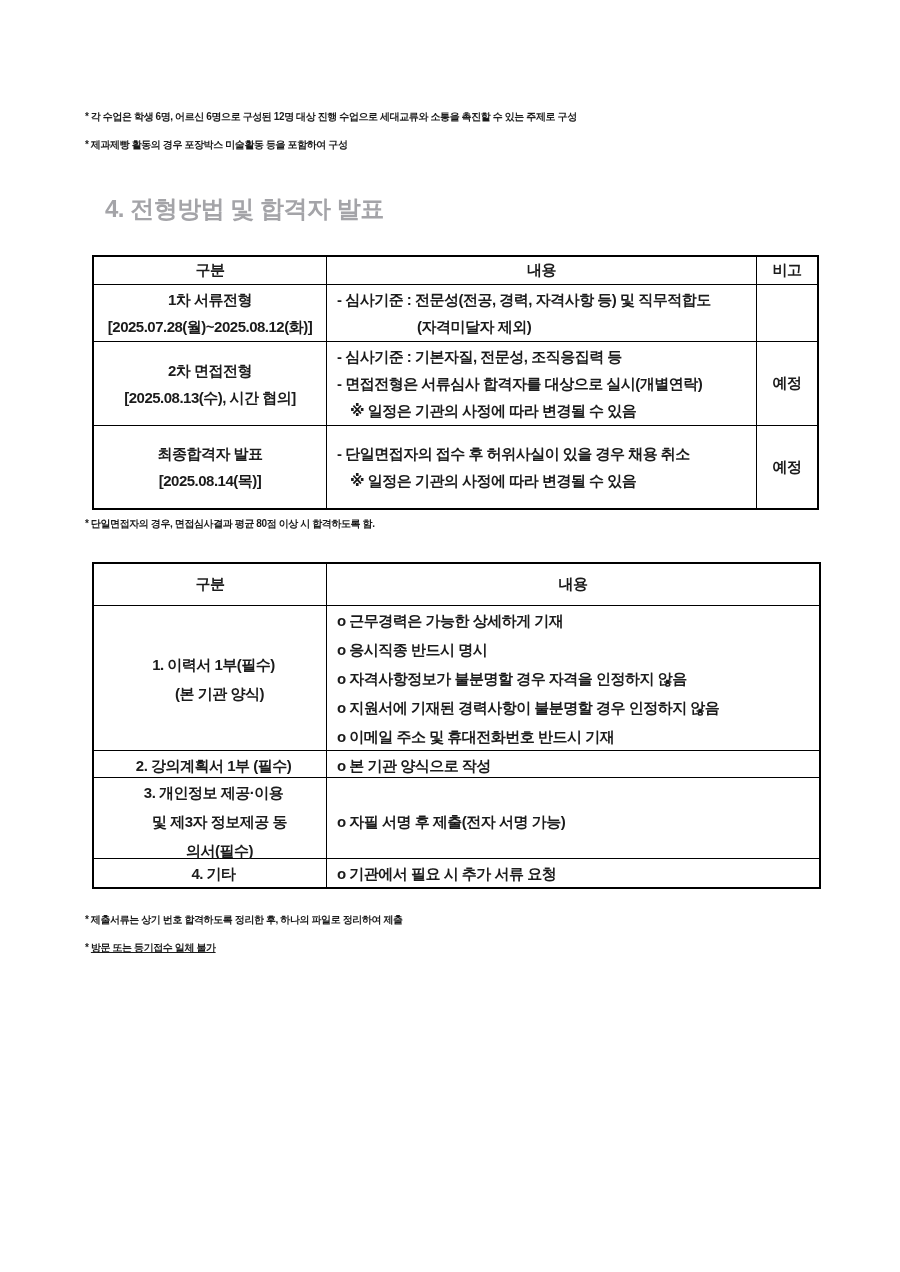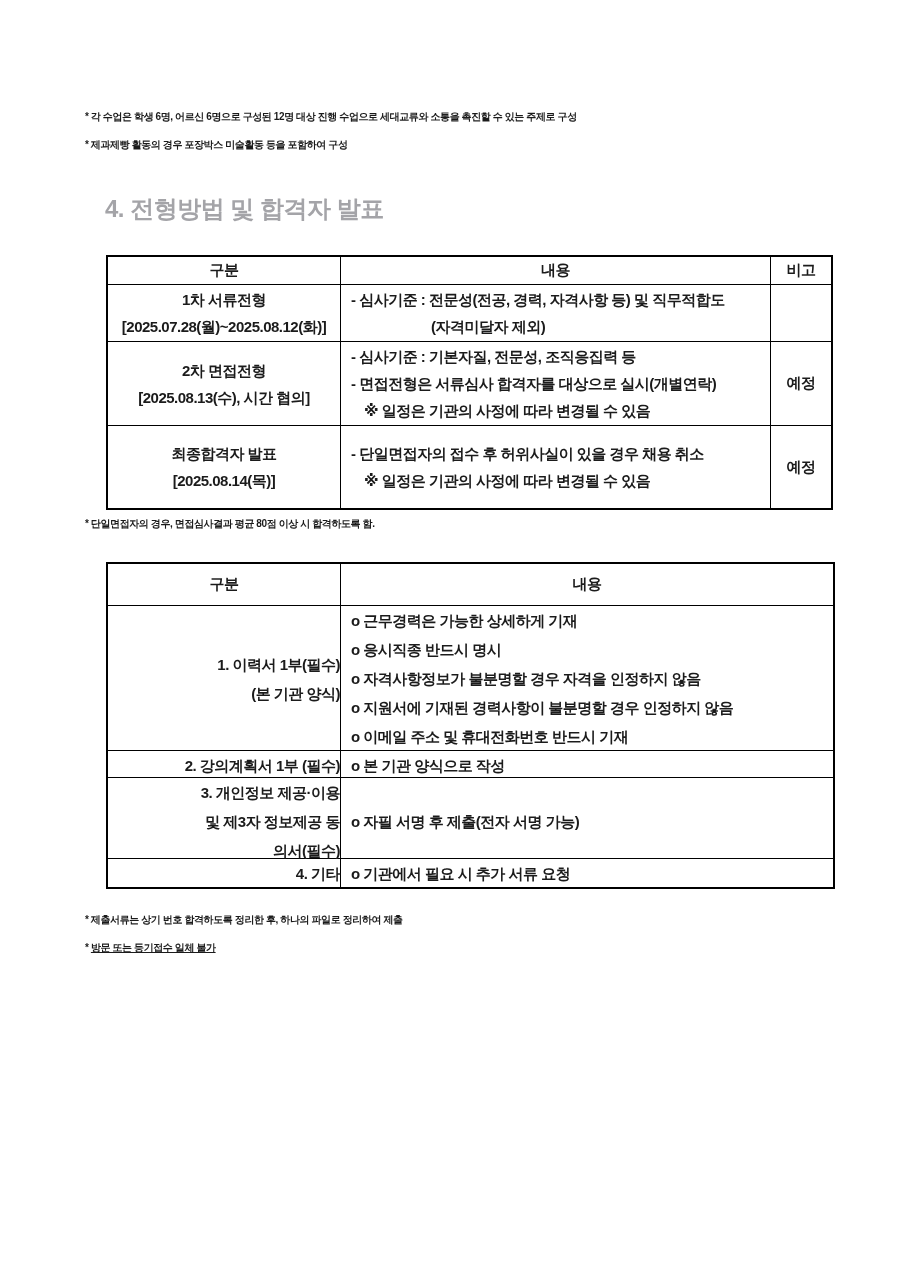--- a/index.html
+++ b/index.html
@@ -18,36 +18,36 @@
   .hang{padding-left:15px;text-indent:-15px;}
 
   .sec-title{
     margin:0;color:#a4a4a8;font-size:24px;font-weight:bold;letter-spacing:-0.5px;
     padding-left:20px;
   }
   .sec-title.t4{margin-top:34px;}
   .sec-title.t5{margin-top:56px;}
 
   .tbl{
-    margin-left:21px;border:2px solid #000;box-sizing:border-box;
+    margin-left:7px;border:2px solid #000;box-sizing:border-box;
     font-size:15px;font-weight:bold;letter-spacing:-0.5px;
   }
   .tbl1{margin-top:30px;width:727px;}
   .tbl2{margin-top:24px;width:729px;}
   .tr{display:grid;border-bottom:1.5px solid #000;box-sizing:border-box;}
   .tr:last-child{border-bottom:none;}
   .tbl1 .tr{grid-template-columns:233px 430px 60px;}
   .tbl2 .tr{grid-template-columns:233px 492px;}
   .td{
     border-right:1.5px solid #000;box-sizing:border-box;
     display:flex;flex-direction:column;justify-content:center;
   }
   .td:last-child{border-right:none;}
   .center{align-items:center;text-align:center;}
-  .left{padding-left:7px;align-items:flex-end;text-align:left;}
+  .left{padding-left:7px;align-items:center;text-align:left;}
   .cpad{padding-left:10px;padding-right:6px;}
   .tbl .ln{line-height:27px;}
   .tbl2 .ln{line-height:29px;}
   .indent-lg{padding-left:80px;}
   .indent-sm{padding-left:13px;}
   .indent-xs{padding-left:12px;}
 
   .h-head{height:28px;}
   .r1-1{height:57px;}
   .r1-2{height:84px;}

